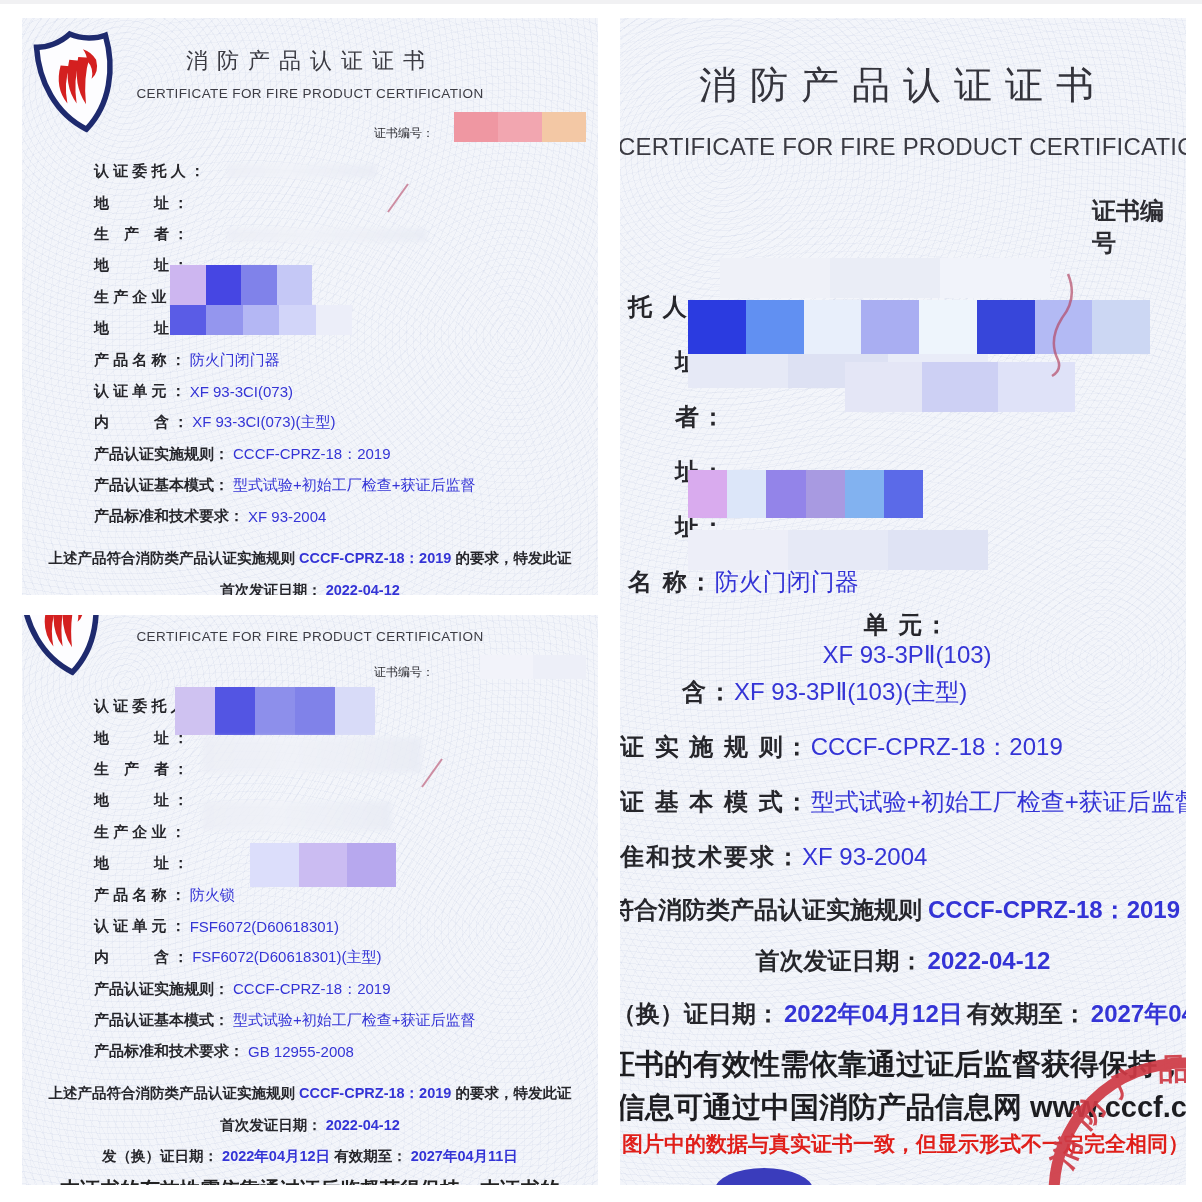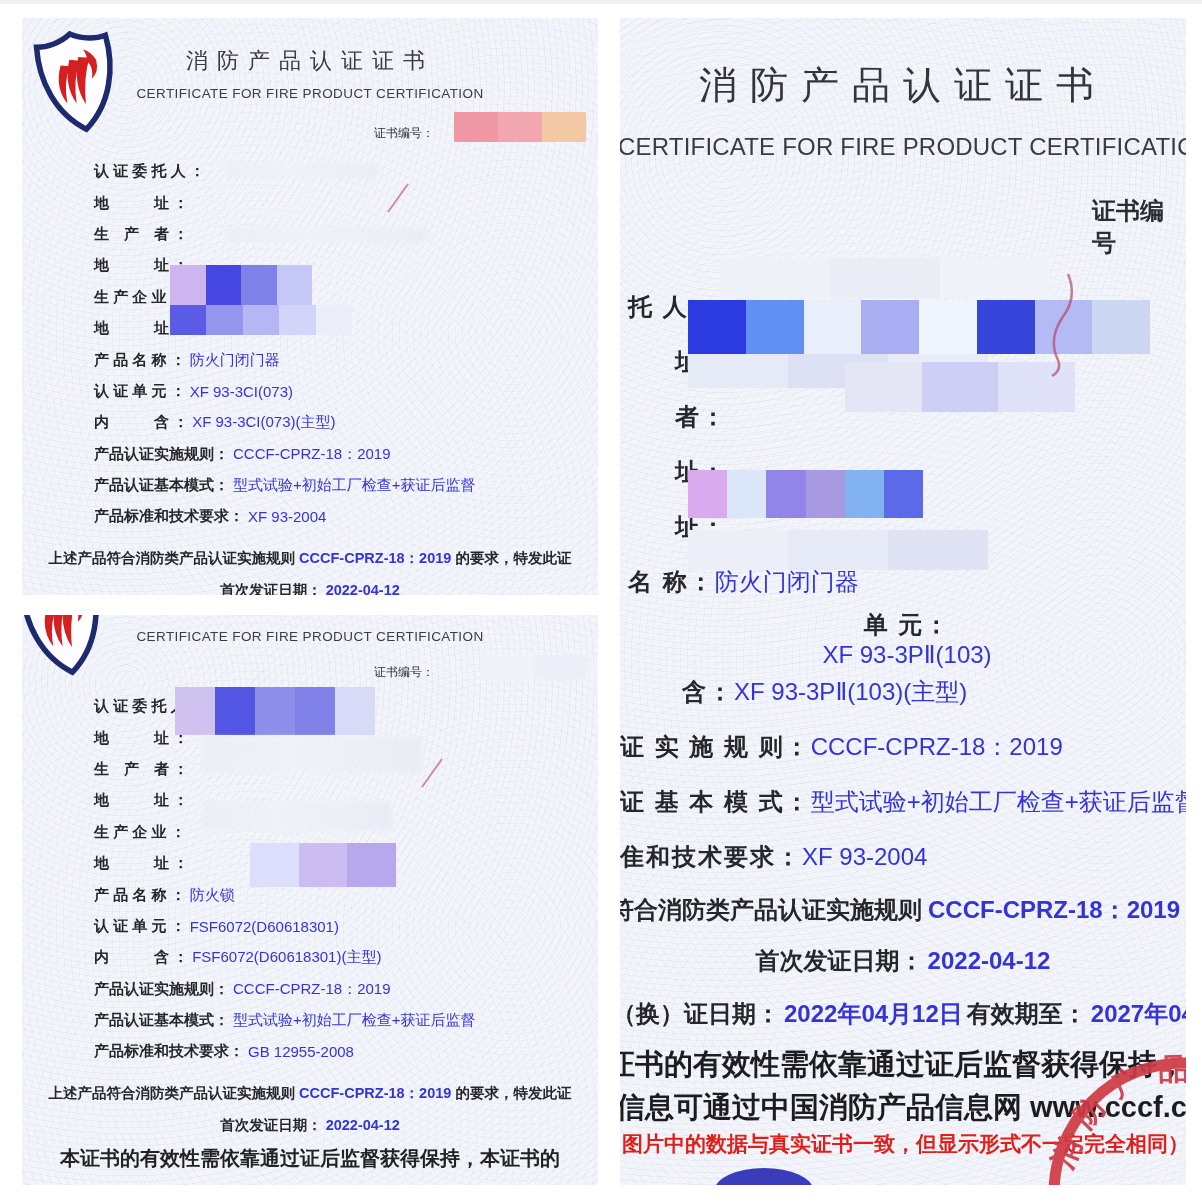--- a/index.html
+++ b/index.html
@@ -209,20 +209,23 @@
     <svg class="penmark" style="left:396px;top:140px;" width="30" height="36">
       <path d="M4 32 Q14 18 24 4" stroke="#c06a84" stroke-width="2" fill="none" opacity=".75"></path>
     </svg>
 
     <div class="statement">
       <span>上述产品符合消防类产品认证实施规则 </span><span class="code">CCCF-CPRZ-18：2019</span><span> 的要求，特发此证</span>
     </div>
     <div class="issue">
       <span>首次发证日期：</span><span class="val">2022-04-12</span>
     </div>
+    <div class="reissue">
+      <span>发（换）证日期：</span><span class="val">2022年04月12日</span><span> 有效期至：</span><span class="val">2027年04月11日</span>
+    </div>
     <div class="validity">本证书的有效性需依靠通过证后监督获得保持，本证书的</div>
   </section>
 
   <section class="paper certR">
     <div class="r-title">消防产品认证证书</div>
     <div class="r-sub">CERTIFICATE FOR FIRE PRODUCT CERTIFICATION</div>
     <div class="r-certno">证书编号</div>
 
     <div class="rrows">
       <div class="rrow" style="padding-left:8px;"><span class="rlbl">托 人：</span></div>

